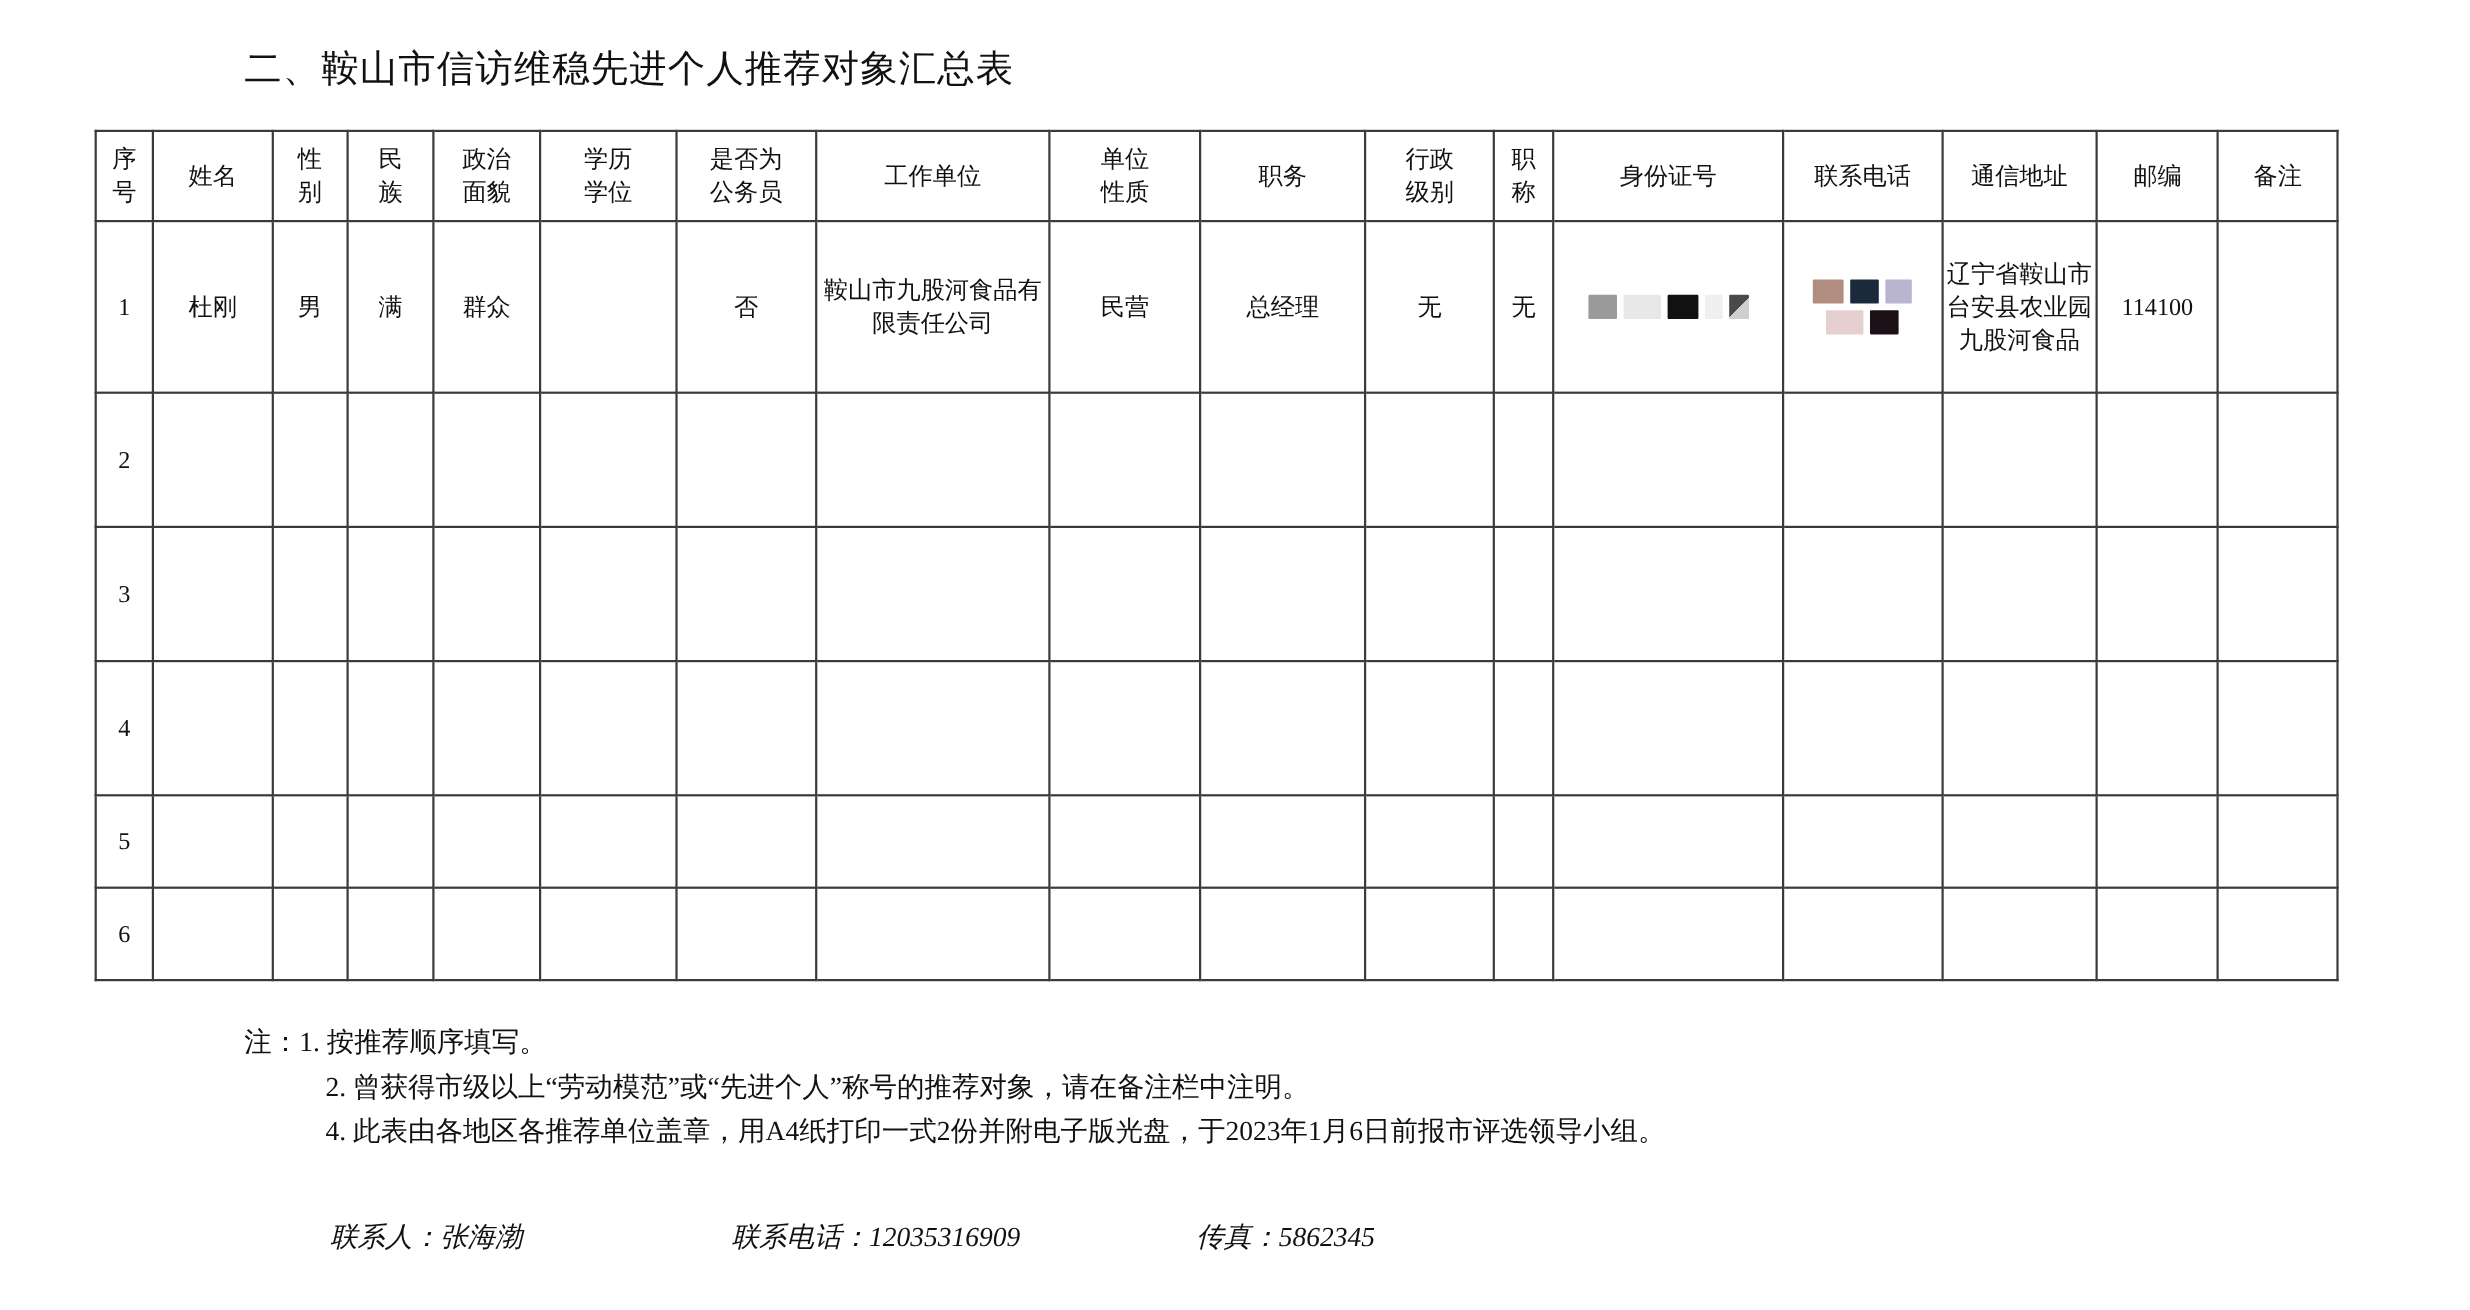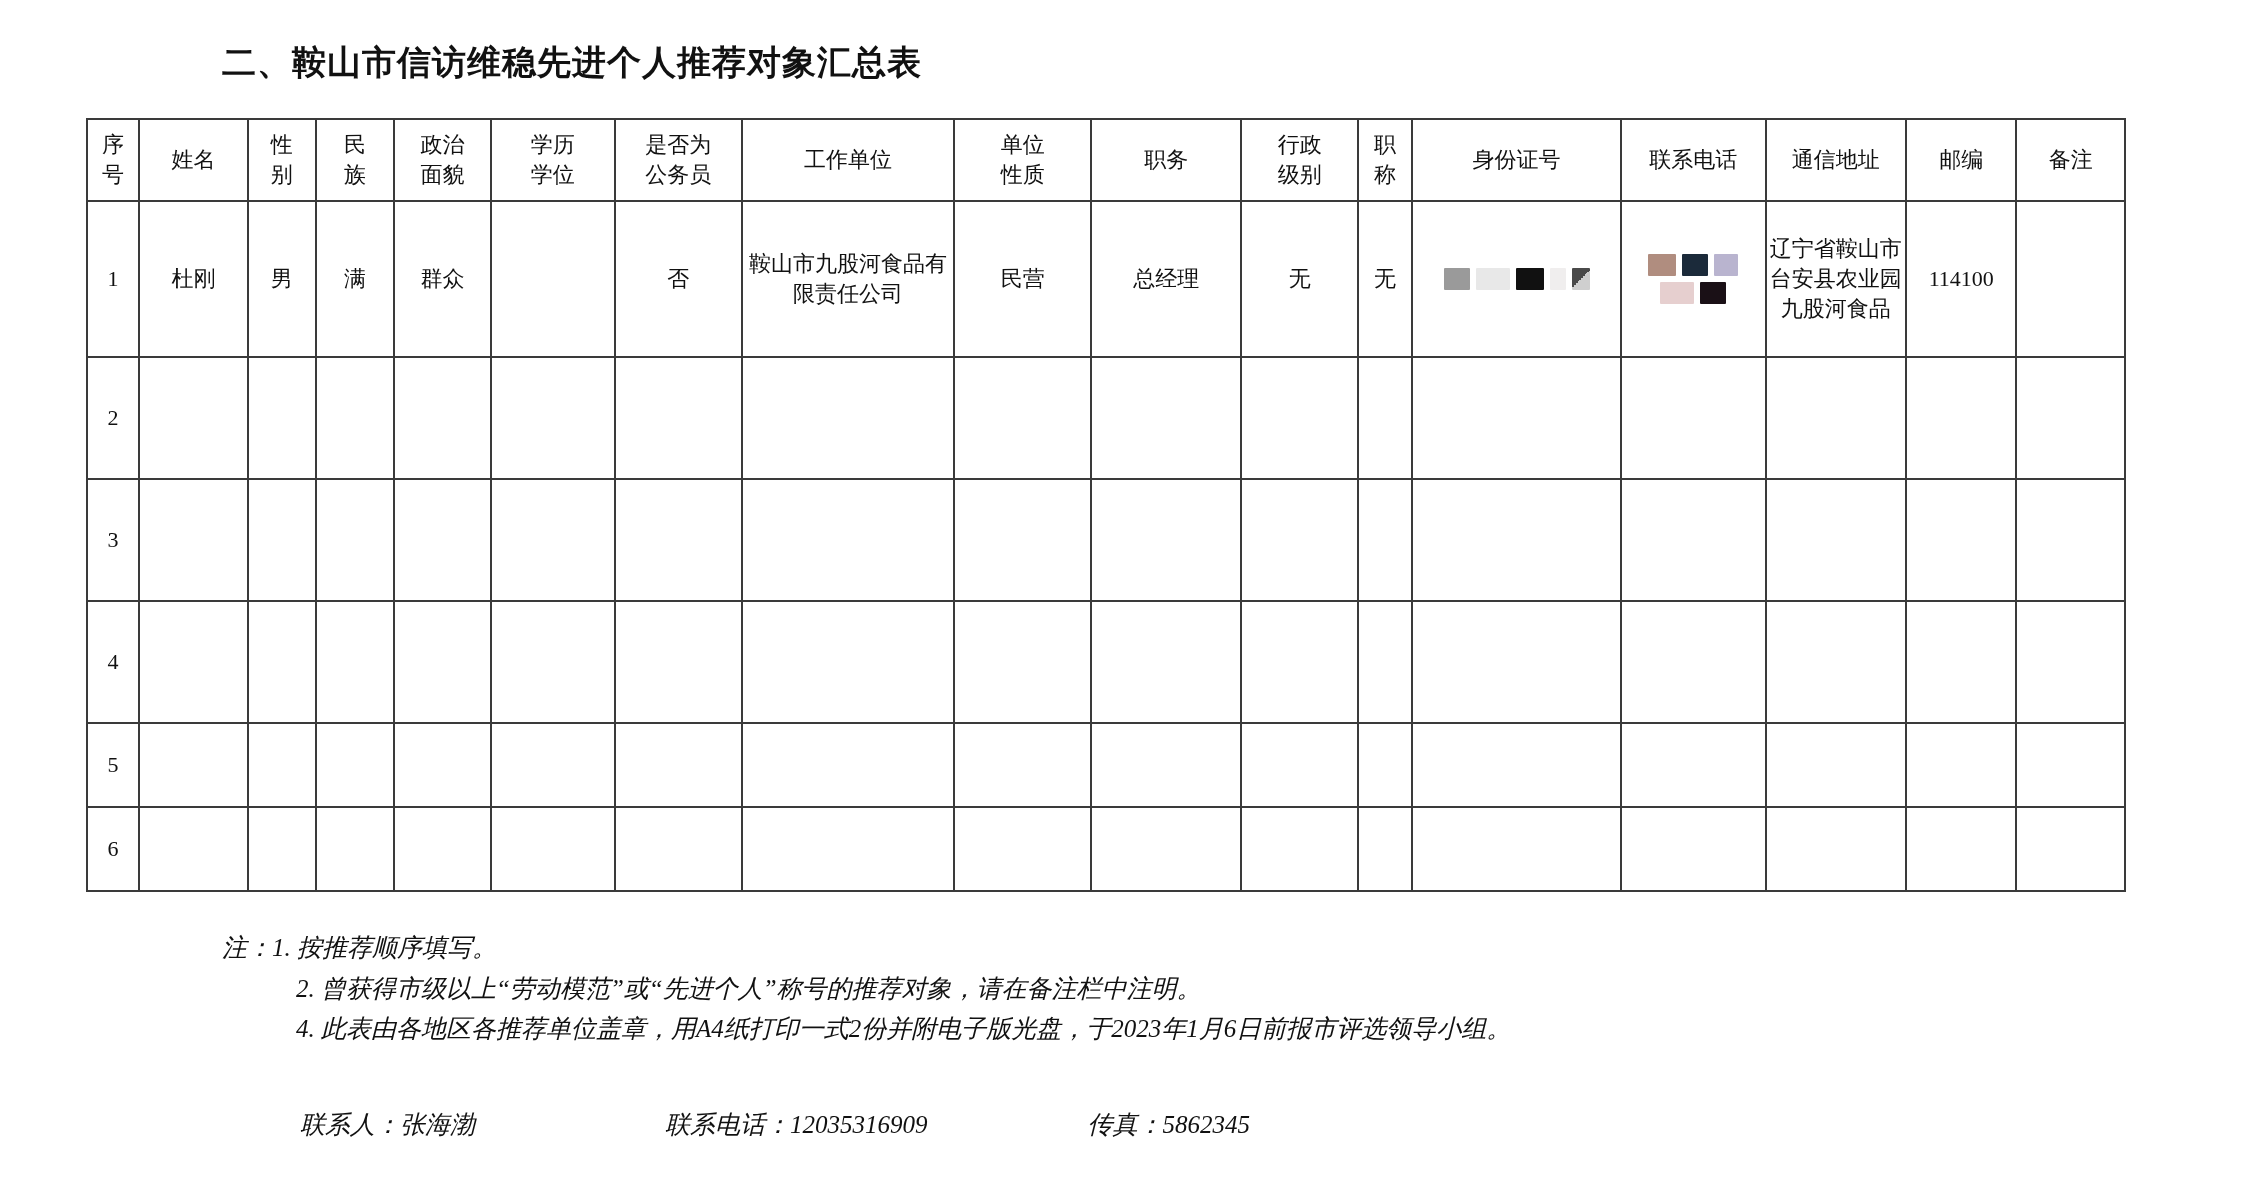--- a/index.html
+++ b/index.html
@@ -19,21 +19,21 @@
     position: absolute;
     left: 0; top: 0;
     width: 2245px;
     height: 1191px;
   }
   .doc-title {
     position: absolute;
     left: 222px;
     top: 40px;
     font-size: 34px;
-    font-weight: bold;
+    font-weight: normal;
     letter-spacing: 1px;
     white-space: nowrap;
   }
   table.main-table {
     position: absolute;
     left: 86px;
     top: 118px;
     width: 2040px;
     border-collapse: collapse;
     table-layout: fixed;
@@ -93,21 +93,20 @@
   .p3 { width: 24px; background: #b9b4cf; }
   .p4 { width: 34px; background: #e6cfcf; }
   .p5 { width: 26px; background: #1a1016; }
   .notes {
     position: absolute;
     left: 222px;
     top: 928px;
     font-size: 25px;
     line-height: 1.62;
     width: 1850px;
-    font-style: italic;
   }
   .notes .line {
     white-space: nowrap;
   }
   .notes .indent {
     padding-left: 74px;
   }
   .contact-line {
     position: absolute;
     left: 300px;

